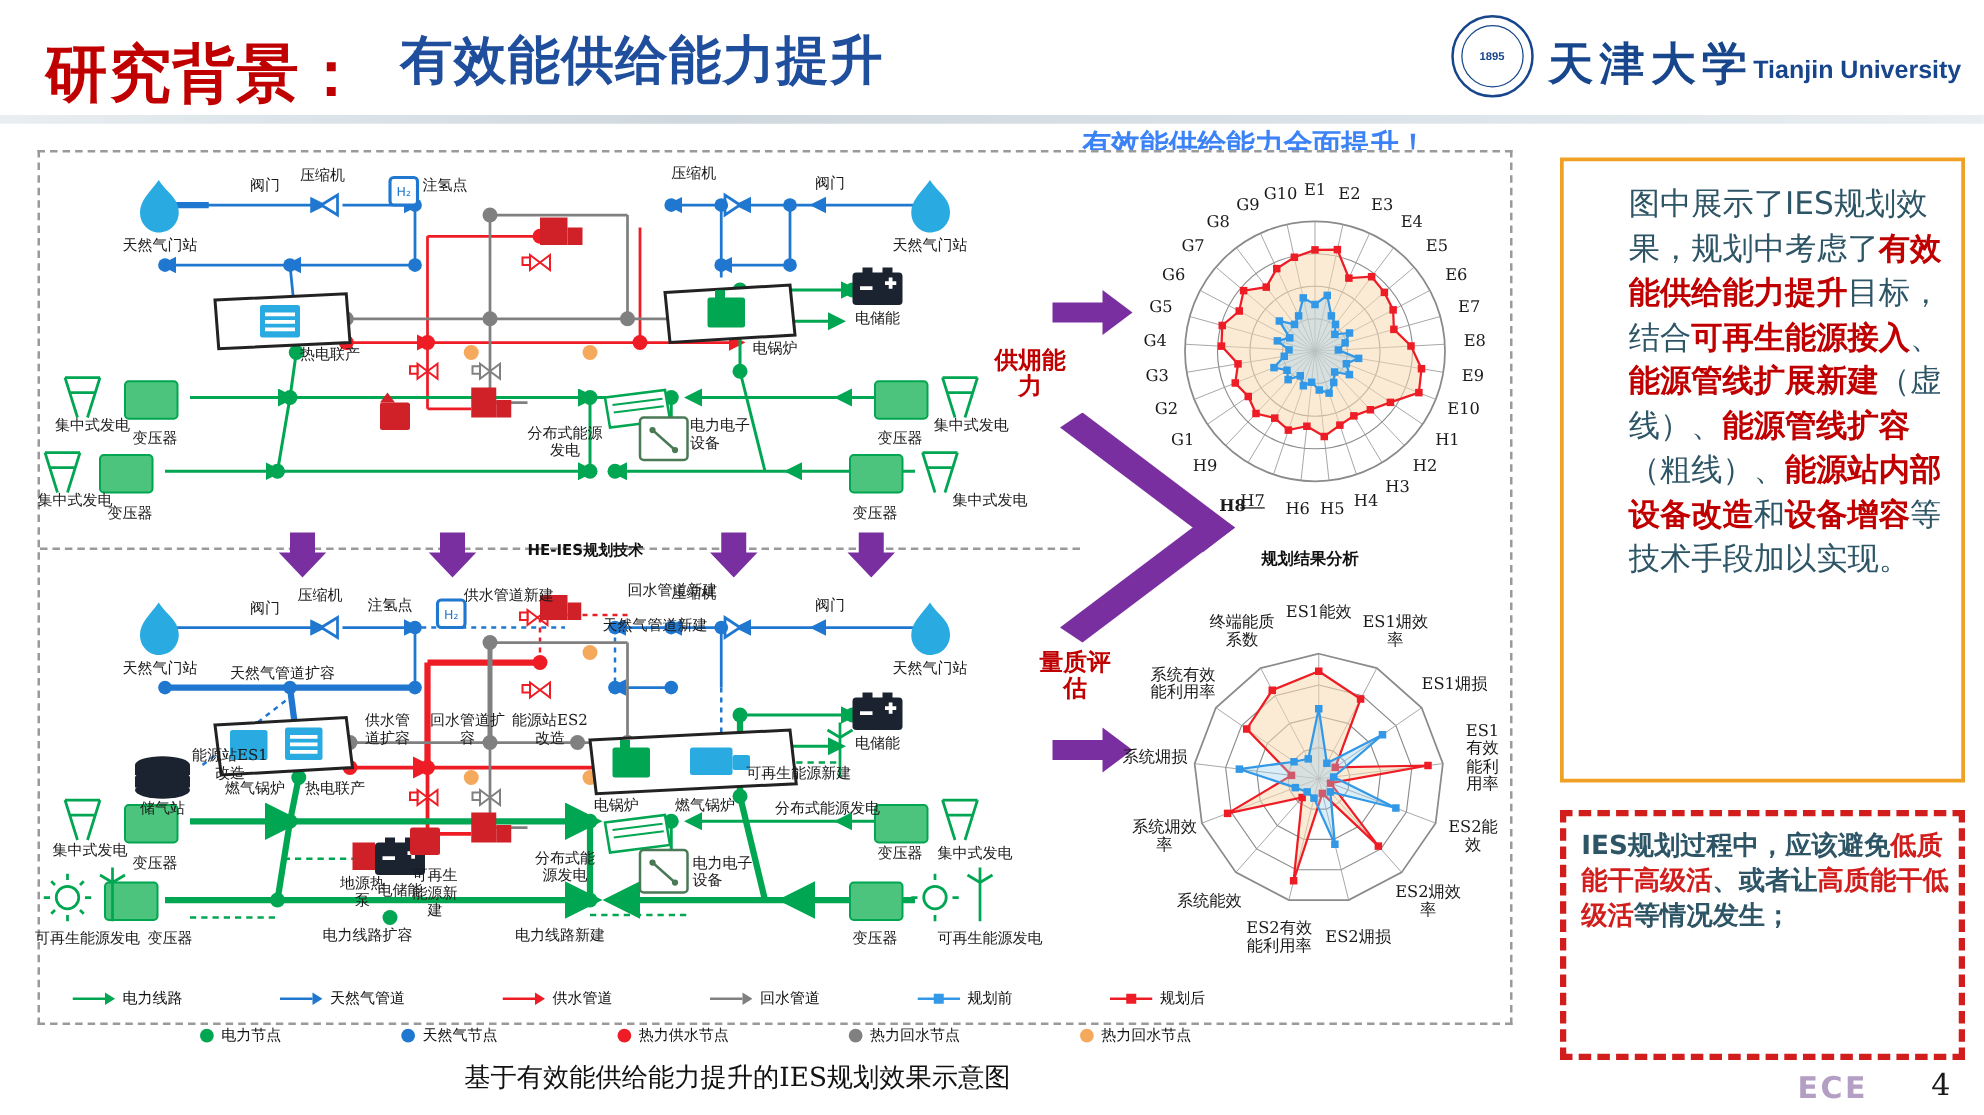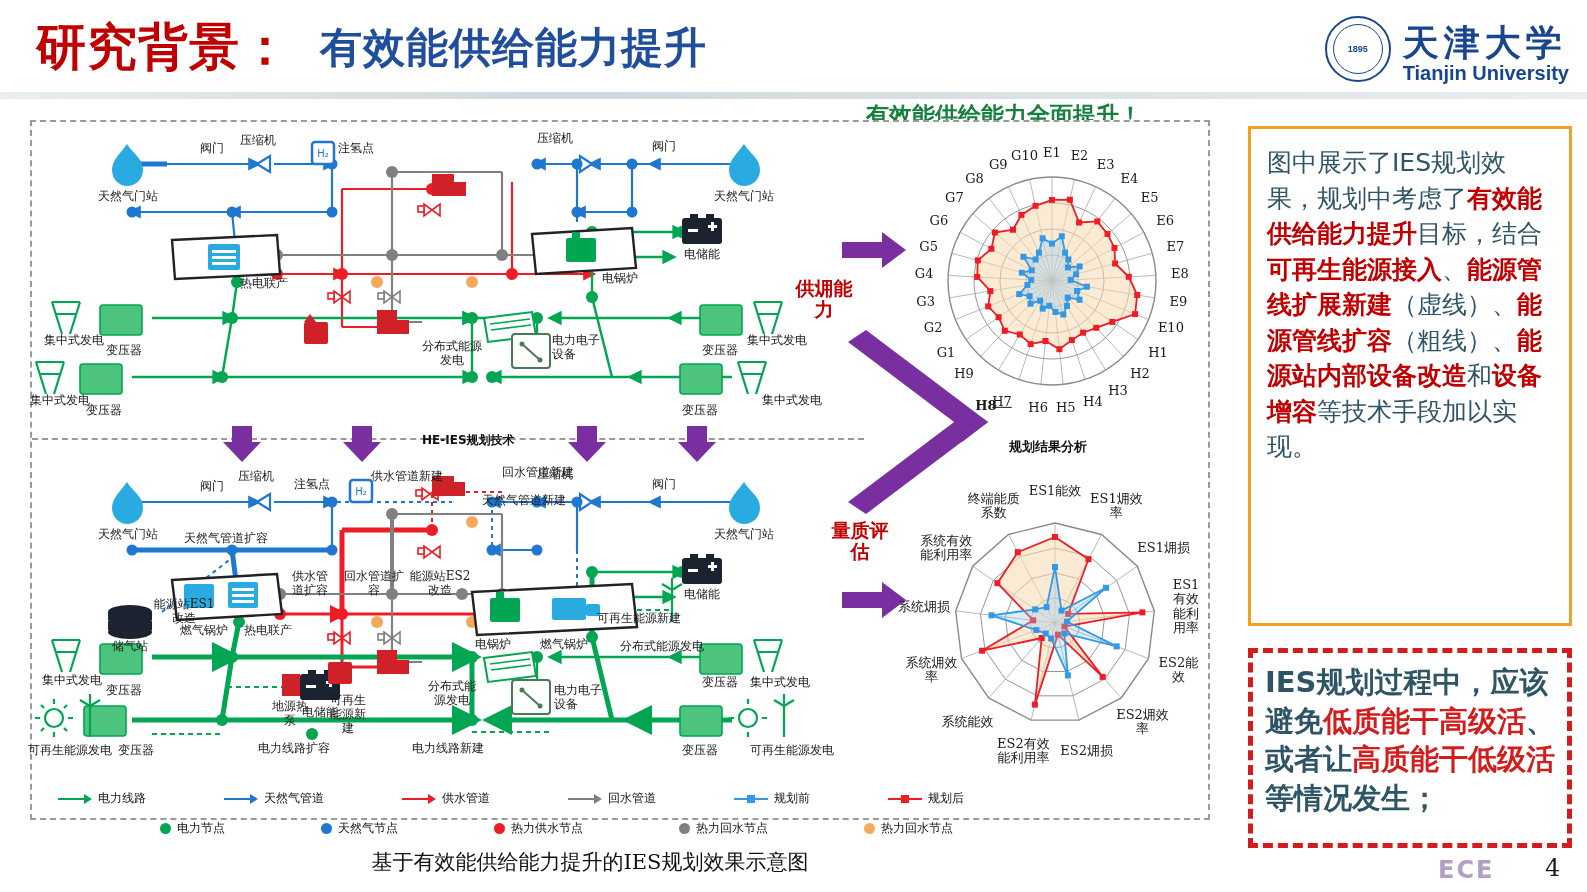--- a/index.html
+++ b/index.html
@@ -6,42 +6,42 @@
   body{
     width:1587px;height:892px;background:#ffffff;overflow:hidden;
     font-family:"Liberation Sans","DejaVu Sans",sans-serif;
     position:relative;
   }
   .slide{position:absolute;inset:0;}
 
   
   .header{position:absolute;left:0;top:0;width:1587px;height:98px;}
   .title-cn-red{
-    position:absolute;left:36px;top:14px;
+    position:absolute;left:36px;top:26px;
     font-family:"DejaVu Sans","Liberation Sans",sans-serif;
     font-size:50px;font-weight:bold;color:#c00000;letter-spacing:1px;
     white-space:nowrap;
   }
   .title-cn-blue{
     position:absolute;left:320px;top:20px;
     font-family:"DejaVu Sans","Liberation Sans",sans-serif;
     font-size:42px;font-weight:bold;color:#1f4e9c;letter-spacing:1px;
     white-space:nowrap;
   }
   .header-rule{
     position:absolute;left:0;top:92px;width:1587px;height:7px;
     background:linear-gradient(90deg,#e8eef2 0%, #cfd8de 35%, #e8eef2 100%);
   }
   .logo-wrap{position:absolute;right:18px;top:12px;display:flex;align-items:center;gap:12px;}
   .logo-seal{width:62px;height:62px;border-radius:50%;border:2px solid #17468c;
     position:relative;display:flex;align-items:center;justify-content:center;text-align:right;}
   .logo-seal:after{content:"";position:absolute;left:6px;top:6px;right:6px;bottom:6px;
     border-radius:50%;border:1px solid #17468c;}
   .logo-seal-inner{font-size:9px;color:#17468c;font-weight:bold;line-height:1;z-index:2;}
-  .logo-text{display:flex;flex-direction:column;align-items:flex-start;margin-top:12px;}
+  .logo-text{display:flex;align-items:flex-end;margin-top:12px;}
   .logo-cn{font-family:"DejaVu Serif","Liberation Serif",serif;font-size:36px;font-weight:bold;
     color:#17468c;letter-spacing:5px;line-height:1;}
   .logo-en{font-size:20px;font-weight:bold;color:#17468c;letter-spacing:0px;line-height:1.3;}
 
   
   .diagram-outer{
     position:absolute;left:30px;top:120px;width:1180px;height:700px;
     border:2px dashed #9a9a9a;box-sizing:border-box;background:#fff;
   }
   .panel-top{position:absolute;left:0;top:0;width:832px;height:318px;
@@ -57,21 +57,21 @@
 
   
   .flow-lbl{position:absolute;font-family:"DejaVu Sans","Liberation Sans",sans-serif;
     font-size:19px;font-weight:bold;color:#c00000;line-height:1.12;text-align:center;}
   .he-ies{position:absolute;font-family:"DejaVu Sans","Liberation Sans",sans-serif;
     font-size:12px;font-weight:bold;color:#111;}
 
   
   .red-headline{
     position:absolute;font-family:"DejaVu Sans","Liberation Sans",sans-serif;
-    font-weight:bold;color:#15803d;white-space:nowrap;
+    font-weight:bold;color:#3b82f6;white-space:nowrap;
   }
   .headline-top{left:866px;top:100px;font-size:23px;}
   .headline-bottom{left:920px;top:762px;font-size:23px;line-height:1.18;text-align:center;width:290px;white-space:normal;}
 
   
   .radar-box{position:absolute;}
   .radar-title{position:absolute;left:50%;transform:translateX(-50%);top:0;
     font-family:"DejaVu Sans","Liberation Sans",sans-serif;font-size:13px;font-weight:bold;color:#111;white-space:nowrap;}
   .axis-lbl{position:absolute;font-family:"DejaVu Serif","Liberation Serif",serif;
     font-size:13px;color:#1a1a1a;white-space:nowrap;line-height:1.1;}
@@ -83,32 +83,32 @@
   .legend-item span.t{font-family:"DejaVu Serif","Liberation Serif",serif;font-size:12px;color:#111;white-space:nowrap;}
 
   
   .note-box{
     position:absolute;left:1248px;top:126px;width:324px;height:500px;
     border:3px solid #f0a125;box-sizing:border-box;background:#fff;
     padding:16px 14px 10px 16px;
   }
   .note-text{
     font-family:"DejaVu Sans","Liberation Sans",sans-serif;
-    font-size:25px;line-height:1.42;color:#2d5566;letter-spacing:0px;
+    font-size:25px;line-height:1.42;color:#2d5566;letter-spacing:0px;margin-left:36px;
   }
   .note-text b{color:#c00000;font-weight:bold;}
 
   .warn-box{
     position:absolute;left:1248px;top:648px;width:324px;height:200px;
     border:5px dashed #d21d1d;box-sizing:border-box;background:#fff;
     padding:10px 8px 6px 12px;
   }
   .warn-text{
     font-family:"DejaVu Sans","Liberation Sans",sans-serif;
-    font-size:29px;font-weight:bold;line-height:1.33;color:#2d5566;
+    font-size:21px;font-weight:bold;line-height:1.33;color:#2d5566;
   }
   .warn-text b{color:#d21d1d;}
 
   
   .caption{
     position:absolute;left:0;top:848px;width:1180px;text-align:center;
     font-family:"DejaVu Serif","Liberation Serif",serif;font-size:21px;color:#111;
   }
   .ece{position:absolute;left:1438px;top:856px;font-family:"DejaVu Sans","Liberation Sans",sans-serif;
     font-size:24px;font-weight:bold;color:#b39ec4;letter-spacing:2px;}

